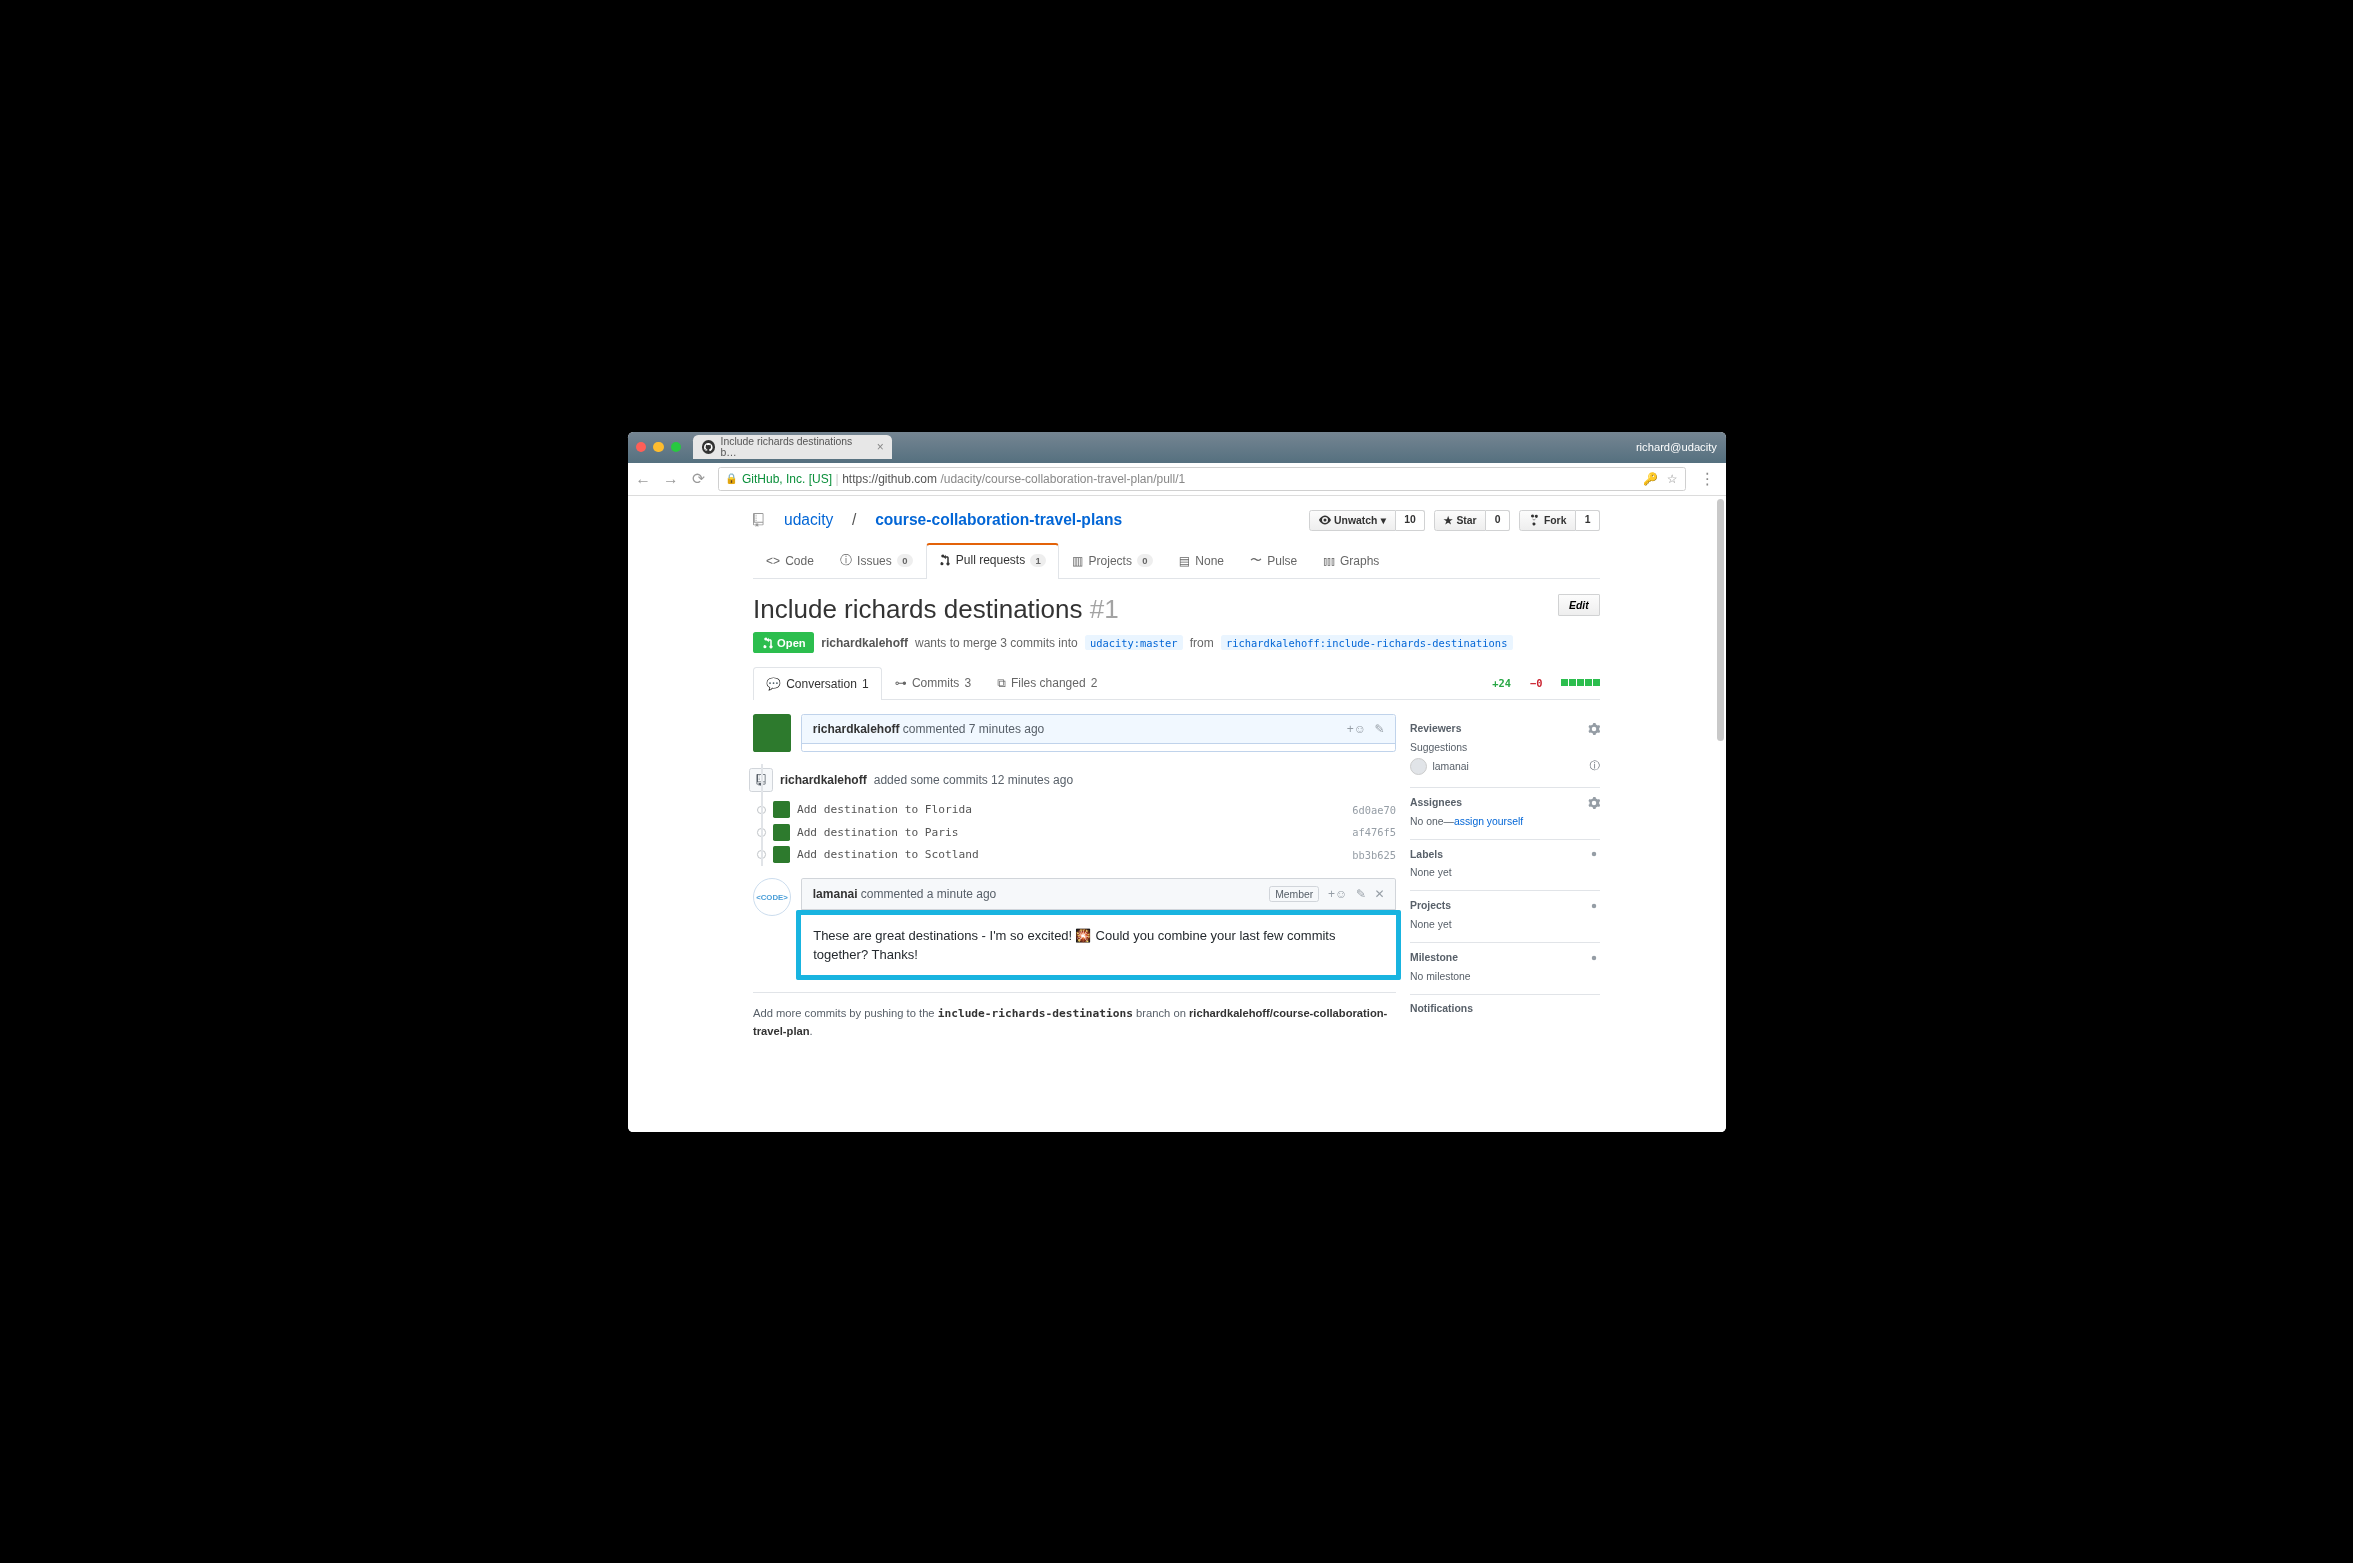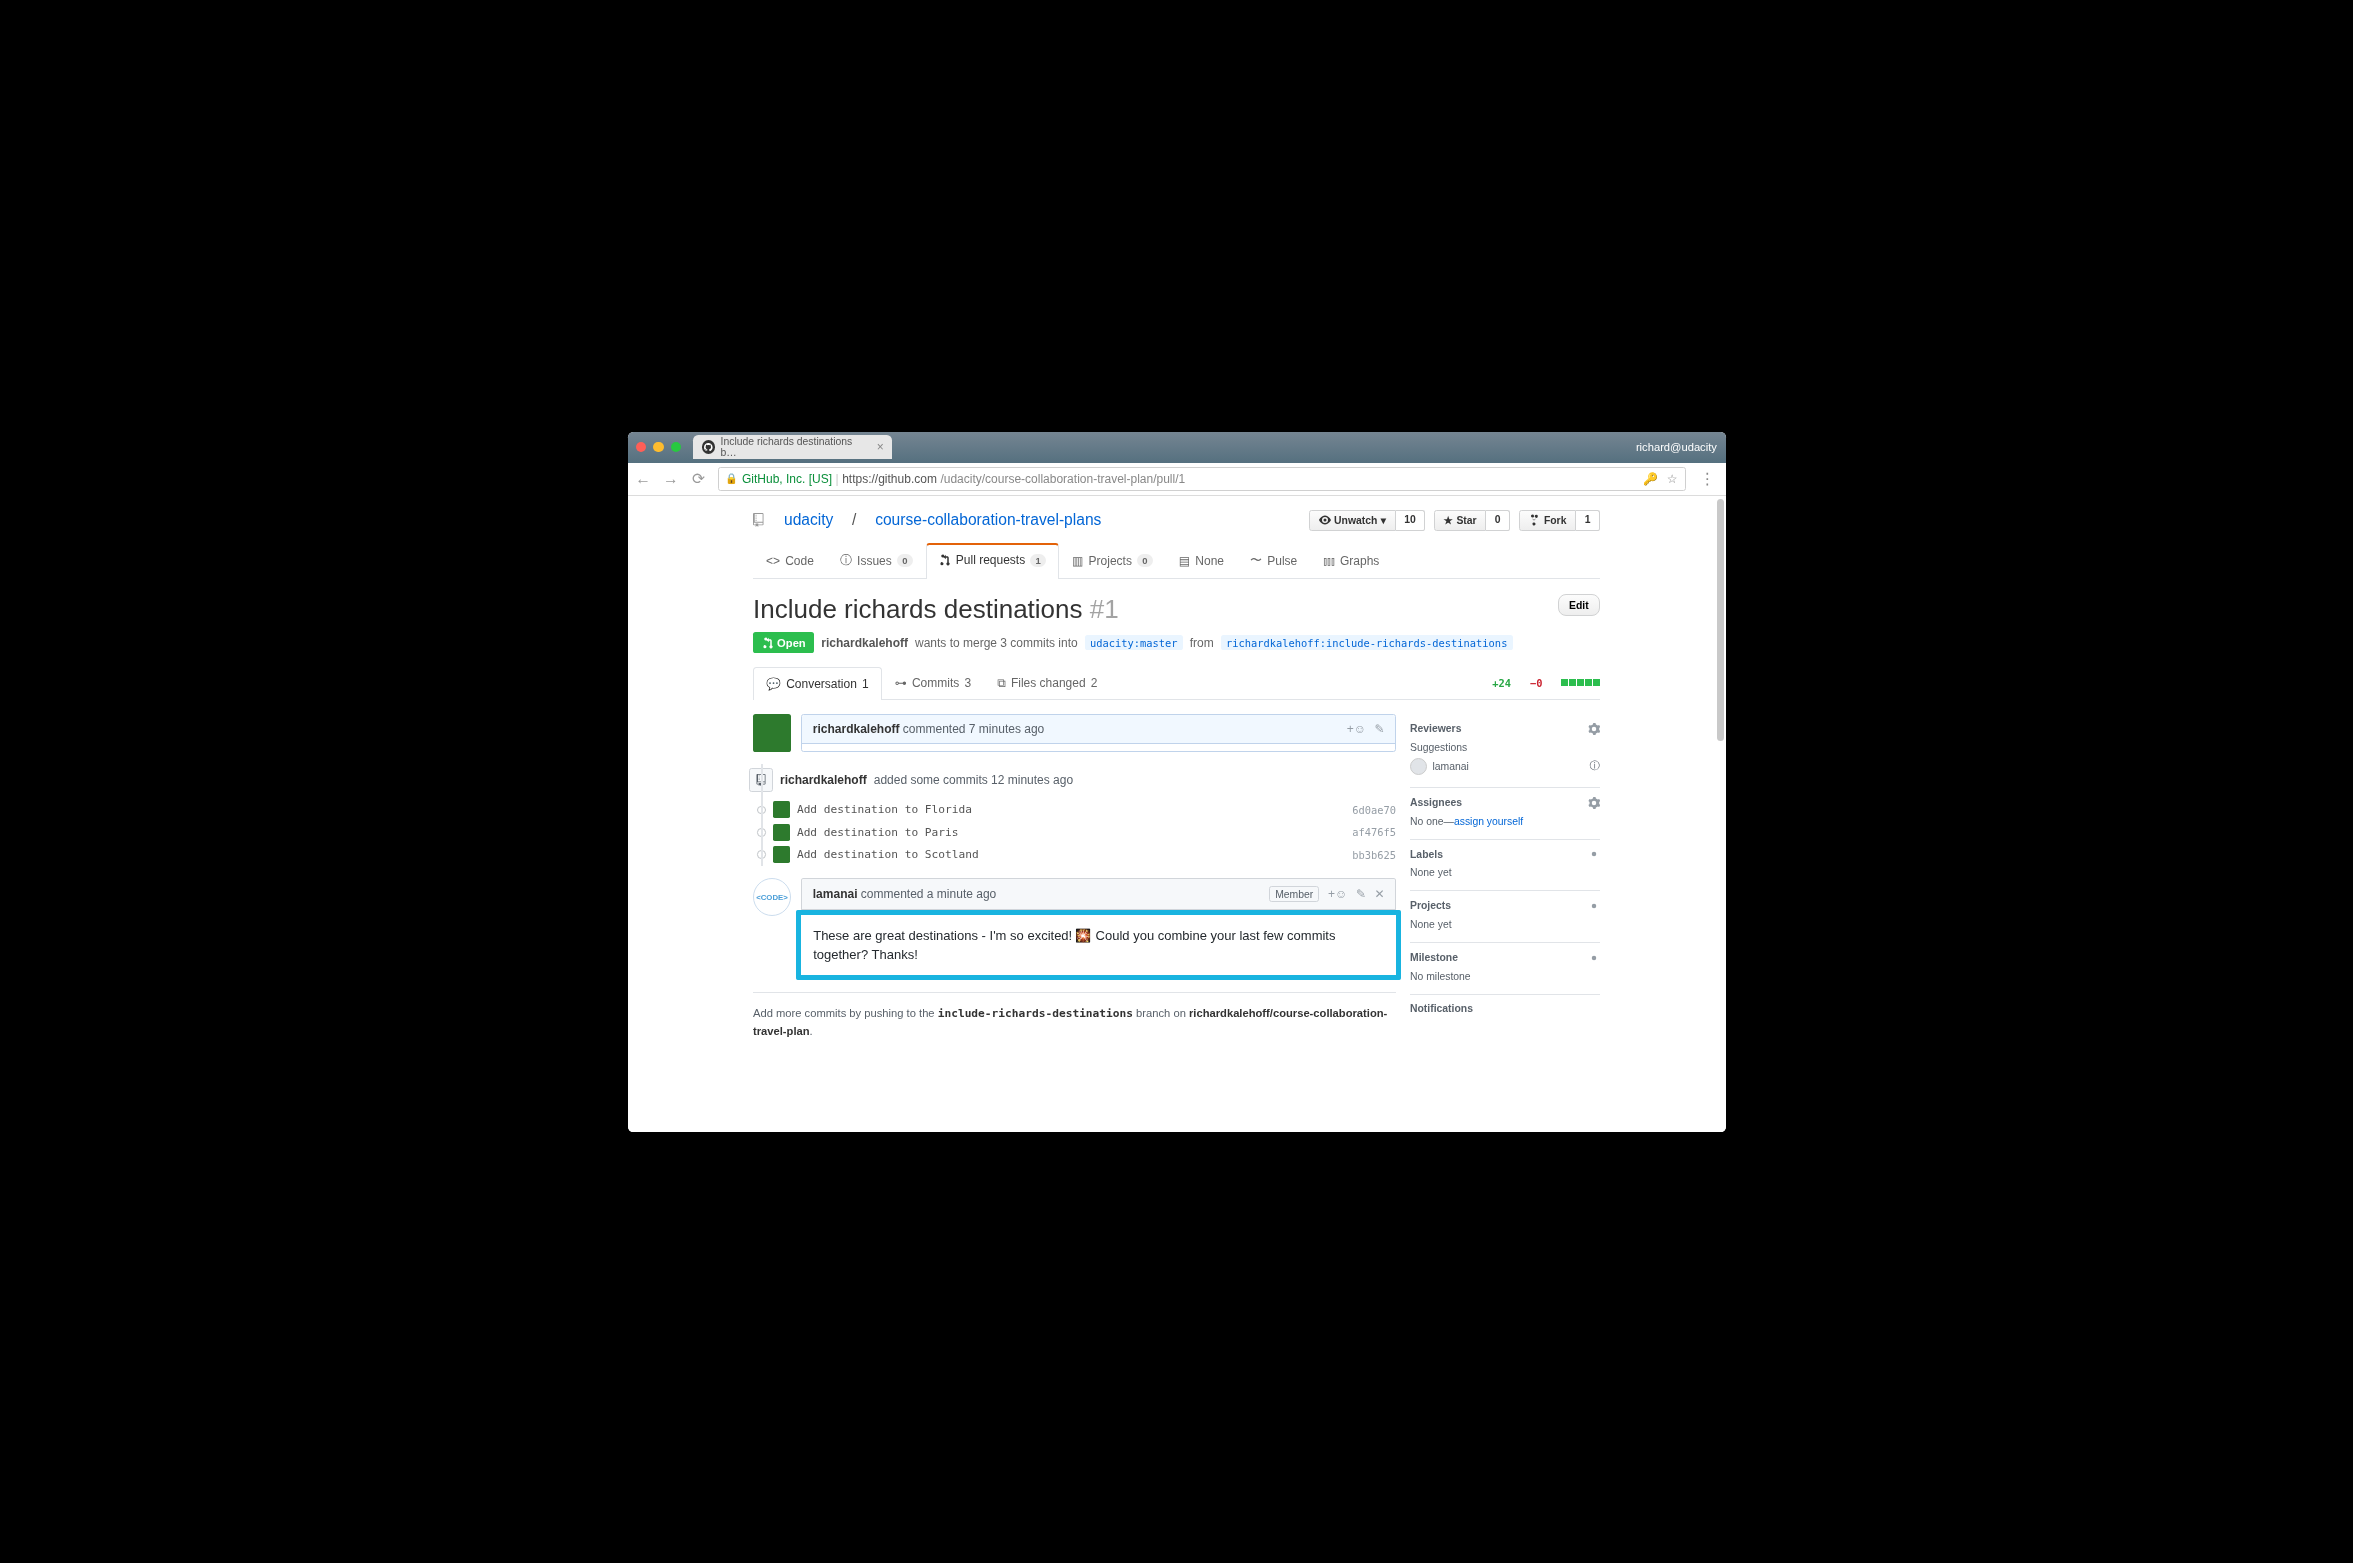--- a/index.html
+++ b/index.html
@@ -106,21 +106,21 @@
   .repohead {
     display: flex;
     align-items: center;
     justify-content: space-between;
     padding-bottom: 12px;
   }
   .repo-title { font-size: 15.6px; font-weight:400; display:flex; align-items:center; gap:17px;}
   .repo-icon { width:14px; height:14px; fill:#999; }
   .repo-title a { color: #0366d6; text-decoration:none; }
   .repo-title .slash { color:#555; margin:0 1.7px; }
-  .repo-title .name { font-weight:400; }
+  .repo-title .name { font-weight:700; }
   .repo-actions { display:flex; gap:8.6px; }
   .btn-group { display:flex; }
   .btn {
     background: linear-gradient(#fcfcfc,#eee);
     border:0.9px solid #d1d2d3;
     padding: 3.5px 8.6px;
     font-size: 10.4px;
     color:#333;
     display:flex; align-items:center; gap:3.5px;
     font-weight:600;
@@ -161,21 +161,21 @@
     margin-bottom:-0.9px;
     padding-top:6px;
   }
 
   
   .pr-header { padding: 15.6px 0 7px; display:flex; align-items:flex-start; justify-content:space-between;}
   .pr-title { font-size: 26px; font-weight:400; color:#333; }
   .pr-title .num { color:#a3a3a3; font-weight:300;}
   .edit-btn {
     background:linear-gradient(#fcfcfc,#eee); border:0.9px solid #d1d2d3;
-    border-radius:8px; padding:4.3px 10.4px; font-size:10.4px; font-weight:600;
+    border-radius:1px; padding:4.3px 10.4px; font-size:10.4px; font-weight:600;font-style:italic;
   }
   .pr-meta { display:flex; align-items:center; gap:7px; padding-bottom: 14px; color:#666; flex-wrap:wrap;}
   .state-badge {
     background:#2cbe4e; color:#fff; border-radius:2.6px;
     padding:4.3px 8.6px; font-size:11.2px; font-weight:600;
     display:flex; align-items:center; gap:3.5px;
   }
   .state-badge svg { fill:#fff; width:12px; height:12px; }
   .branch {
     background:#eaf5ff; color:#0366d6; padding:1.7px 5.2px;

